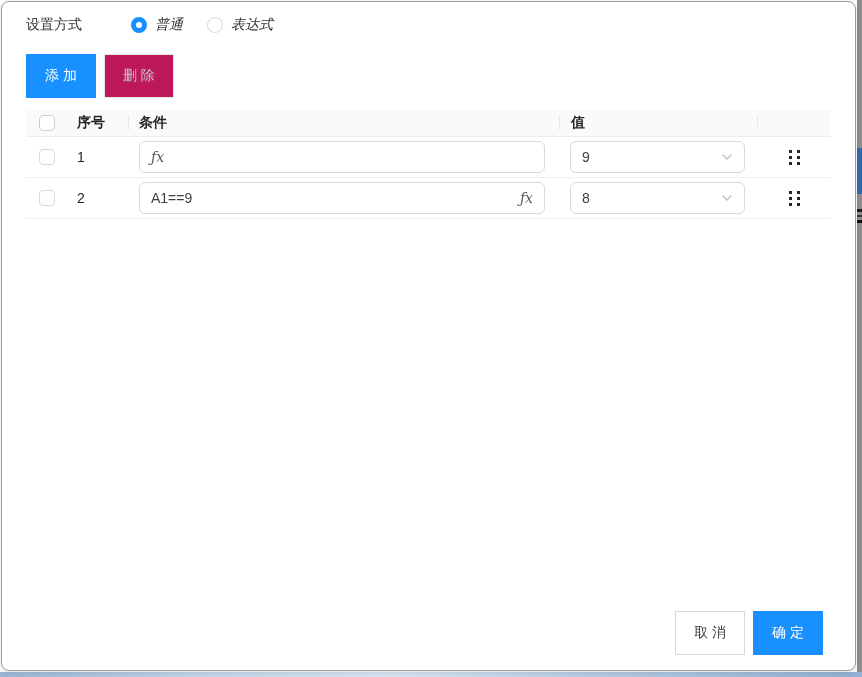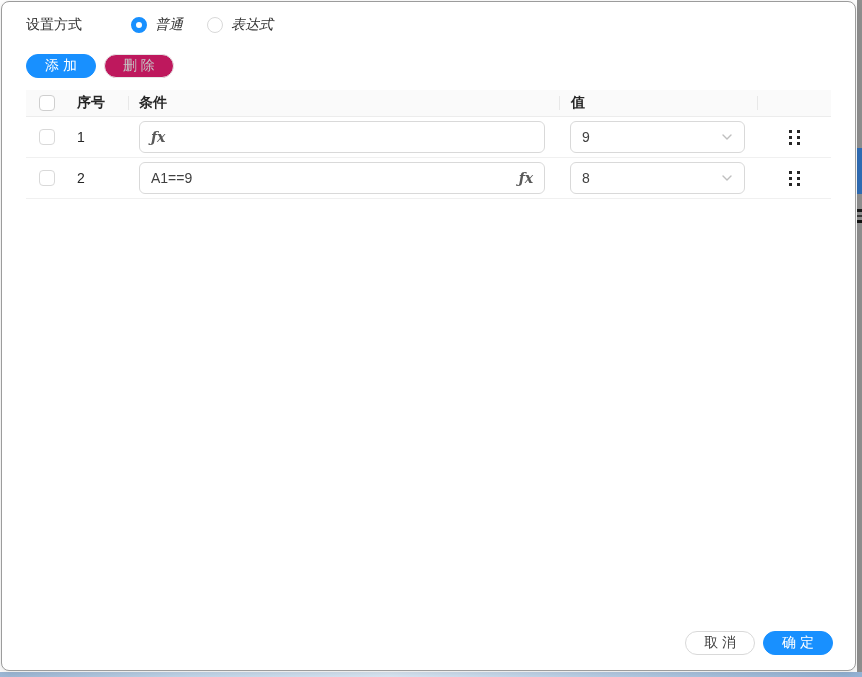--- a/index.html
+++ b/index.html
@@ -31,21 +31,21 @@
   .mode-row { display:flex; align-items:center; padding:14px 24px 0; font-size:14px; color:#333; }
   .mode-label { margin-right:49px;text-align:center; }
   .radio-group { display:flex; align-items:center; gap:24px;font-style:italic; }
   .radio-option { display:flex; align-items:center; gap:8px; cursor:pointer; }
   .radio { width:16px; height:16px; border-radius:50%; background:#fff; flex:0 0 auto; }
   .radio.on  { border:5px solid #1890ff; }
   .radio.off { border:1px solid #d9d9d9; }
 
   
   .toolbar { display:flex; align-items:center; gap:8px; padding:20px 24px 0; }
-  .btn { height:24px; padding:0 18px; border-radius:16px; font-size:14px; display:flex;
+  .btn { height:44px; padding:0 18px; border-radius:0; font-size:14px; display:flex;
     align-items:center; justify-content:center; cursor:pointer; white-space:pre; }
   .btn-primary { background:#1890ff; color:#fff; border:1px solid #1890ff; }
   .btn-disabled { background:#be185d; color:#c4c4c4; border:1px solid #e7e7e7; cursor:not-allowed; }
 
   
   .table { margin:12px 24px 0; font-size:14px; color:#262626; }
   .thead, .trow { display:grid; grid-template-columns:42px 61px 431px 198px 1fr; align-items:center; }
   .thead { background:#fafafa; height:27px; font-weight:bold; border-bottom:1px solid #ececec;font-family:Liberation Serif, serif; }
   .thead .hcell { position:relative; height:100%; display:flex; align-items:center; }
   .hdiv::after { content:""; position:absolute; right:0; top:6px; bottom:6px; width:1px; background:#e8e8e8; }
@@ -53,33 +53,33 @@
   .cell { display:flex; align-items:center; }
   .c-check { justify-content:center; }
   .c-idx { padding-left:9px; }
   .checkbox { width:16px; height:16px; border:1px solid #d9d9d9; border-radius:4px; background:#fff; cursor:pointer; }
   .thead .checkbox { border-color:#cfcfcf; }
 
   .input-wrap { margin-left:10px; width:406px; height:32px; border:1px solid #d9d9d9; border-radius:6px;
     display:flex; align-items:center; padding:0 11px; background:#fff; cursor:text; }
   .input-text { flex:1; color:#404040; }
   .fx { font-family:"DejaVu Serif","Liberation Serif",serif; font-style:italic; color:#595959;
-    font-size:14px; cursor:pointer;font-weight:bold; }
+    font-size:14px; cursor:pointer; }
 
   .select { margin-left:10px; width:175px; height:32px; border:1px solid #d9d9d9; border-radius:6px;
     display:flex; align-items:center; padding:0 11px; background:#fff; cursor:pointer; color:#404040; }
   .select .sel-text { flex:1; }
   .chev { width:12px; height:12px; display:flex; align-items:center; }
 
   .c-drag { justify-content:center; }
   .drag { display:grid; grid-template-columns:repeat(2,3px); grid-auto-rows:3px; gap:3px 5px; cursor:grab; }
   .drag i { display:block; width:3px; height:3px; background:#262626; }
 
   
-  .footer { position:absolute; right:22px; bottom:15px; display:flex; gap:8px; }
+  .footer { position:absolute; right:32px; bottom:15px; display:flex; gap:8px; }
   .btn-cancel { background:#fff; color:#404040; border:1px solid #d9d9d9; }
 </style>
 </head>
 <body>
 
 <div class="stage">
 
   <div class="bg-right"></div>
   <div class="bg-right-blue"></div>
   <div class="bg-right-mark1"></div>

